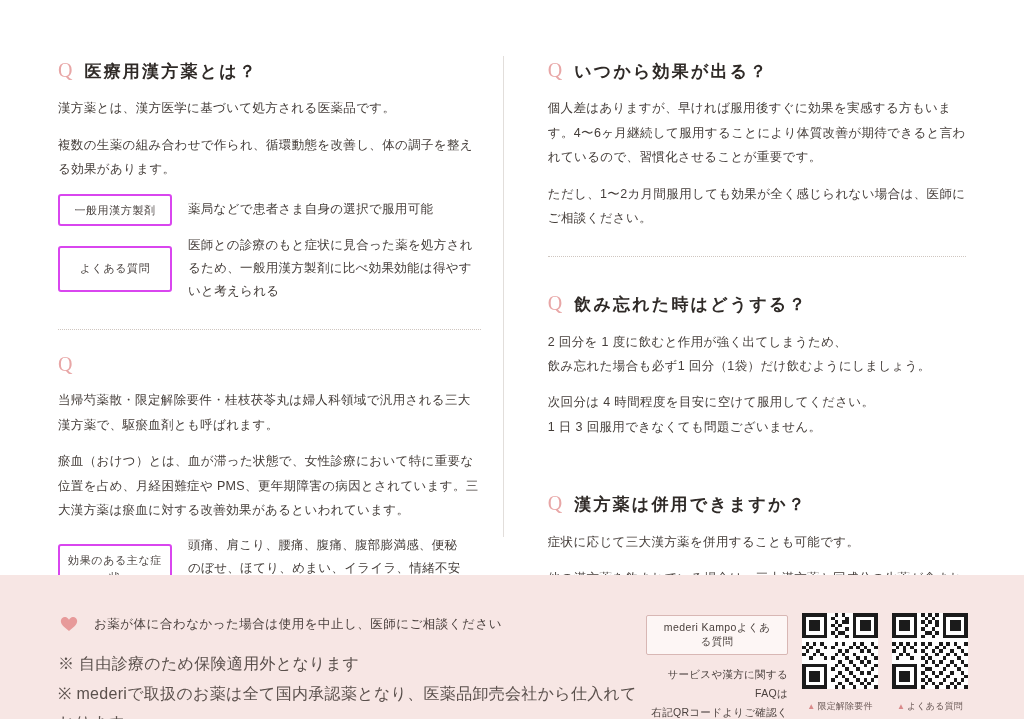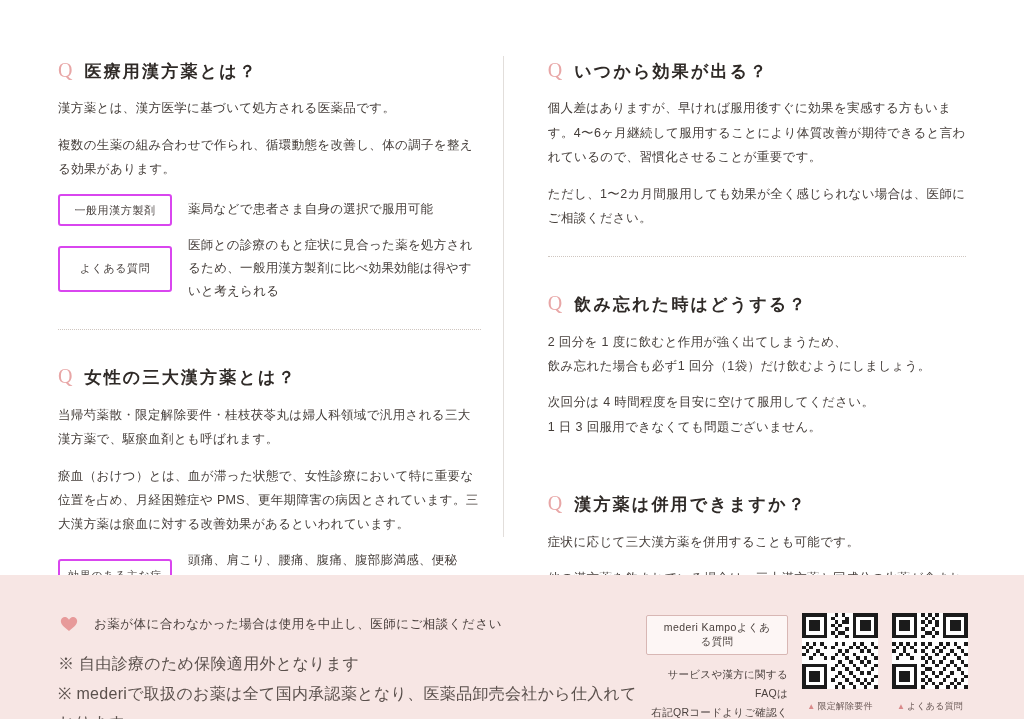--- a/index.html
+++ b/index.html
@@ -232,21 +232,20 @@
           <div class="tag tall">よくある質問</div>
           <div class="tag-text">医師との診療のもと症状に見合った薬を処方されるため、一般用漢方製剤に比べ効果効能は得やすいと考えられる</div>
         </div>
       </div>
 
       <hr class="dotted-sep">
 
       <div class="qa-block">
         <div class="q-head">
           <span class="q-mark">Q</span>
-          <span class="q-title">女性の三大漢方薬とは？</span>
         </div>
         <p class="para">当帰芍薬散・限定解除要件・桂枝茯苓丸は婦人科領域で汎用される三大漢方薬で、駆瘀血剤とも呼ばれます。</p>
         <p class="para">瘀血（おけつ）とは、血が滞った状態で、女性診療において特に重要な位置を占め、月経困難症や PMS、更年期障害の病因とされています。三大漢方薬は瘀血に対する改善効果があるといわれています。</p>
         <div class="tagrow">
           <div class="tag tall">効果のある主な症状</div>
           <div class="tag-text" style="white-space: pre-line;">頭痛、肩こり、腰痛、腹痛、腹部膨満感、便秘
 のぼせ、ほてり、めまい、イライラ、情緒不安定、不眠</div>
         </div>
       </div>
 

